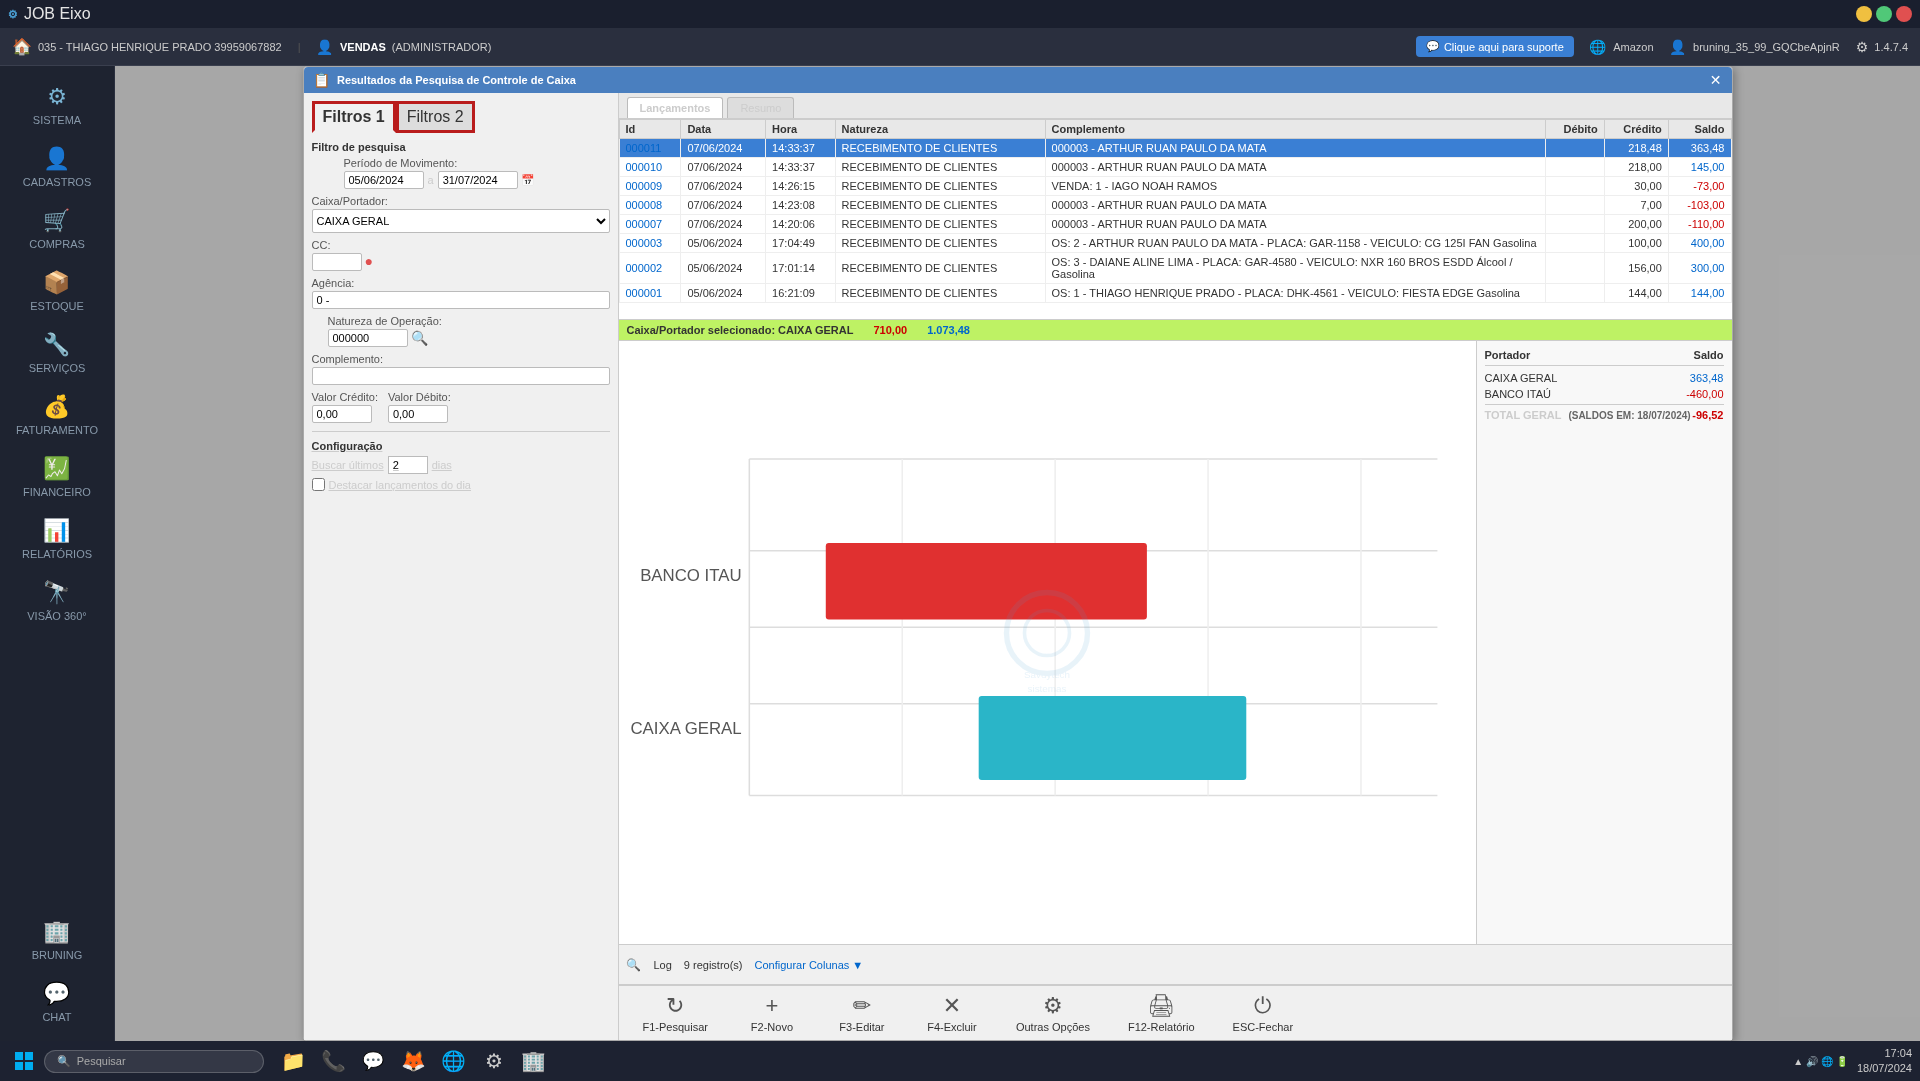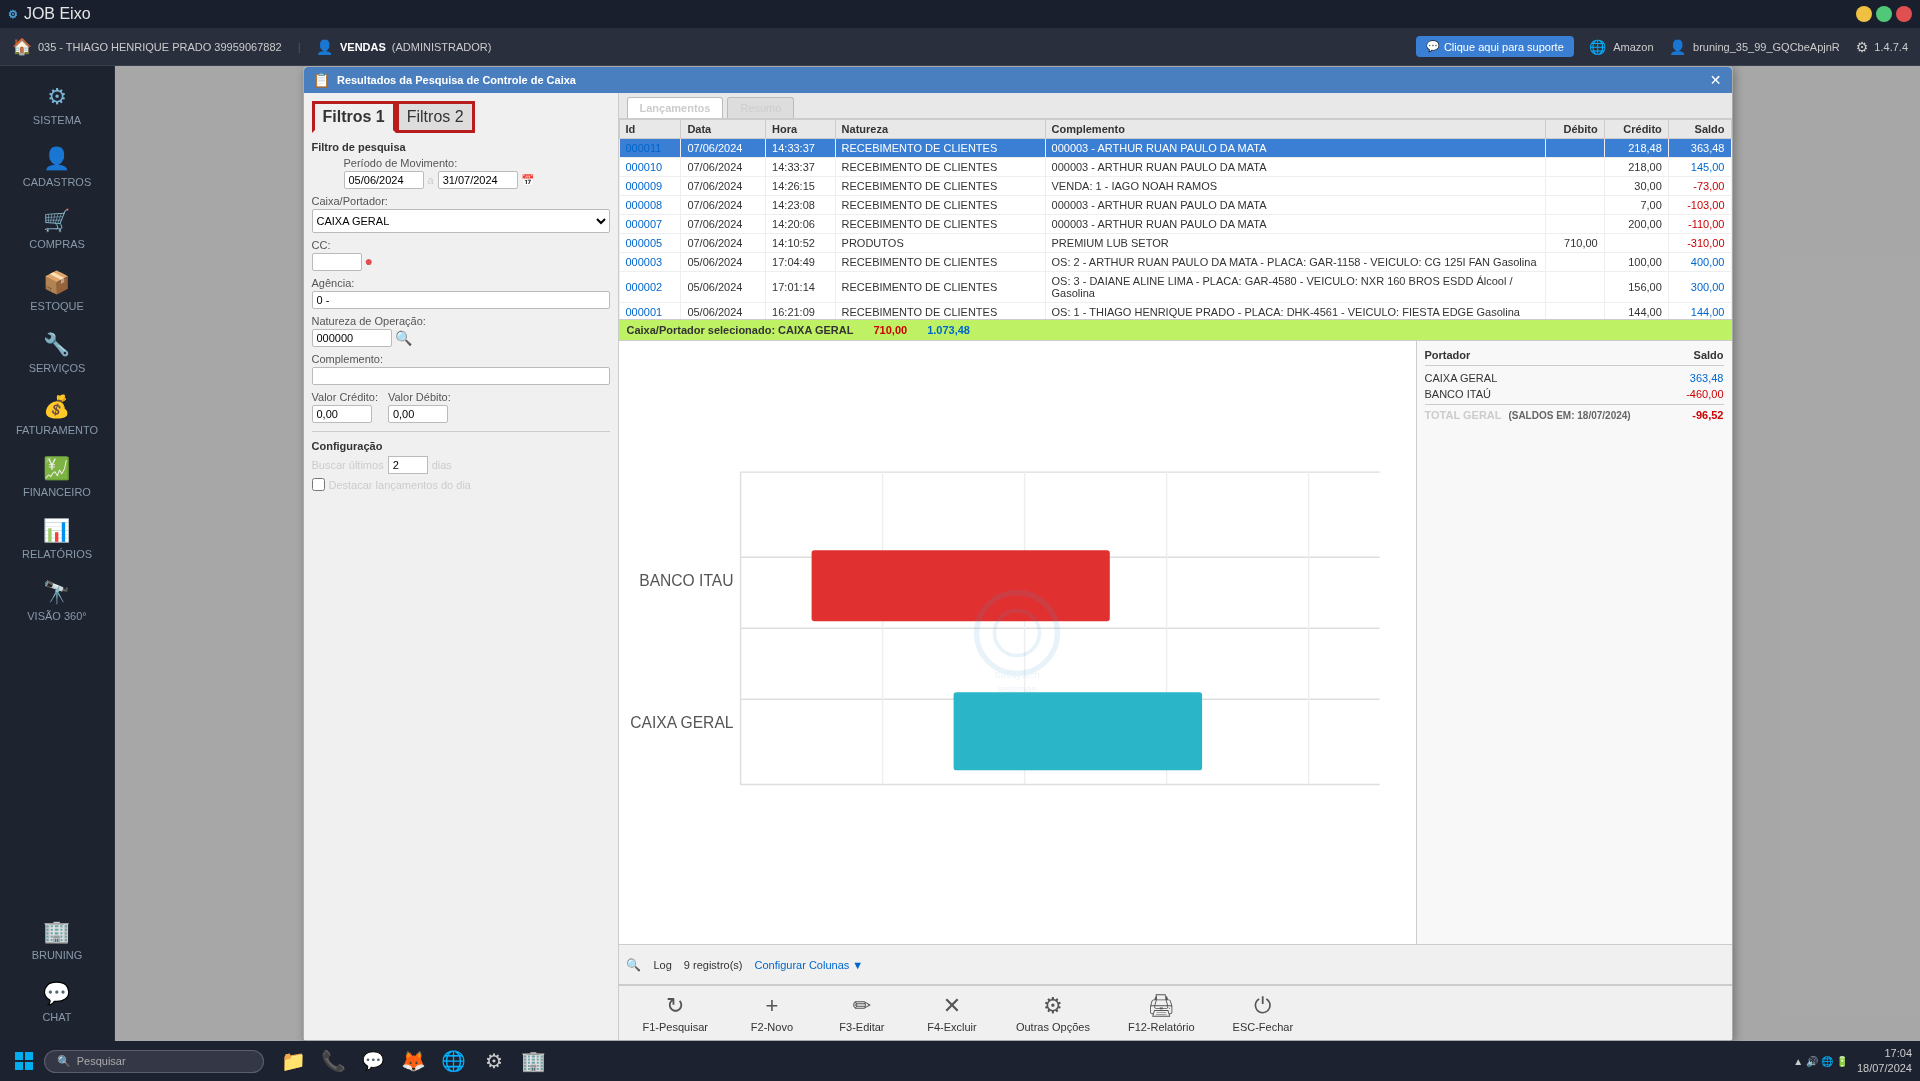--- a/index.html
+++ b/index.html
@@ -124,21 +124,21 @@
     .filter-section-label { font-weight: bold; color: #333; margin-bottom: 4px; font-size: 11px; }
     .filter-row { display: flex; align-items: center; gap: 4px; margin-bottom: 6px; flex-wrap: wrap; }
     .filter-label { color: #555; font-size: 11px; margin-bottom: 2px; }
     .filter-input {
       border: 1px solid #bbb; background: white; padding: 2px 4px; font-size: 11px; border-radius: 2px;
     }
     .filter-input-full { width: 100%; }
     .filter-date { width: 80px; }
     .filter-select { width: 100%; height: 24px; border: 1px solid #bbb; background: white; font-size: 11px; border-radius: 2px; }
     .filter-divider { border-top: 1px solid #ccc; margin: 8px 0; }
-    .config-section { margin-top: 8px; }
+    .config-section { margin-top: 8px; text-decoration: underline; }
     .config-label { font-weight: bold; color: #333; margin-bottom: 4px; font-size: 11px; }
     .spinner-row { display: flex; align-items: center; gap: 4px; }
     .spinner { width: 40px; border: 1px solid #bbb; padding: 2px 4px; font-size: 11px; }
     .checkbox-row { display: flex; align-items: center; gap: 4px; margin-top: 4px; }
 
     
     #results-panel {
       flex: 1;
       display: flex;
       flex-direction: column;
@@ -192,21 +192,21 @@
       flex: 1;
       overflow: hidden;
     }
     #chart-area {
       flex: 1;
       background: white;
       padding: 8px;
       position: relative;
     }
     #portador-panel {
-      width: 316px;
+      width: 256px;
       background: #f8f8f8;
       border-left: 1px solid #ccc;
       padding: 8px;
     }
     .portador-header {
       display: flex; justify-content: space-between; font-weight: bold; color: #333; border-bottom: 1px solid #ccc; padding-bottom: 4px; margin-bottom: 6px;
     }
     .portador-row { display: flex; justify-content: space-between; margin-bottom: 4px; font-size: 11px; color: #333; }
     .portador-total { display: flex; justify-content: space-between; font-weight: bold; border-top: 1px solid #ccc; padding-top: 4px; margin-top: 4px; }
 
@@ -406,21 +406,21 @@
               <div>
                 <div class="filter-label">CC:</div>
                 <input type="text" class="filter-input" style="width: 50px;" value="">
                 <span style="cursor:pointer;color:#e05050;font-size:14px;">●</span>
               </div>
             </div>
             <div style="margin-bottom:6px;">
               <div class="filter-label">Agência:</div>
               <input type="text" class="filter-input" style="width: 100%;" value="0 -">
             </div>
-            <div style="margin-bottom:6px;">
+            <div style="margin-bottom:6px;margin-left:16px;">
               <div class="filter-label">Natureza de Operação:</div>
               <div class="filter-row">
                 <input type="text" class="filter-input" style="width: 80px;" value="000000">
                 <span style="cursor:pointer;font-size:14px;">🔍</span>
               </div>
             </div>
             <div style="margin-bottom:6px;">
               <div class="filter-label">Complemento:</div>
               <input type="text" class="filter-input filter-input-full" value="" style="">
             </div>
@@ -512,30 +512,20 @@
   </tr>
                     <tr>
     <td style="color:#0066cc;cursor:pointer;">000007</td>
     <td>07/06/2024</td>
     <td>14:20:06</td>
     <td>RECEBIMENTO DE CLIENTES</td>
     <td>000003 - ARTHUR RUAN PAULO DA MATA</td>
     <td class="text-right"></td>
     <td class="text-right">200,00</td>
     <td class="text-right credit-neg">-110,00</td>
-  </tr>
-                    <tr>
-    <td style="color:#0066cc;cursor:pointer;">000005</td>
-    <td>07/06/2024</td>
-    <td>14:10:52</td>
-    <td>PRODUTOS</td>
-    <td>PREMIUM LUB SETOR</td>
-    <td class="text-right">710,00</td>
-    <td class="text-right"></td>
-    <td class="text-right credit-neg">-310,00</td>
   </tr>
                     <tr>
     <td style="color:#0066cc;cursor:pointer;">000003</td>
     <td>05/06/2024</td>
     <td>17:04:49</td>
     <td>RECEBIMENTO DE CLIENTES</td>
     <td>OS: 2 - ARTHUR RUAN PAULO DA MATA - PLACA: GAR-1158 - VEICULO: CG 125I FAN Gasolina</td>
     <td class="text-right"></td>
     <td class="text-right">100,00</td>
     <td class="text-right credit-pos">400,00</td>

